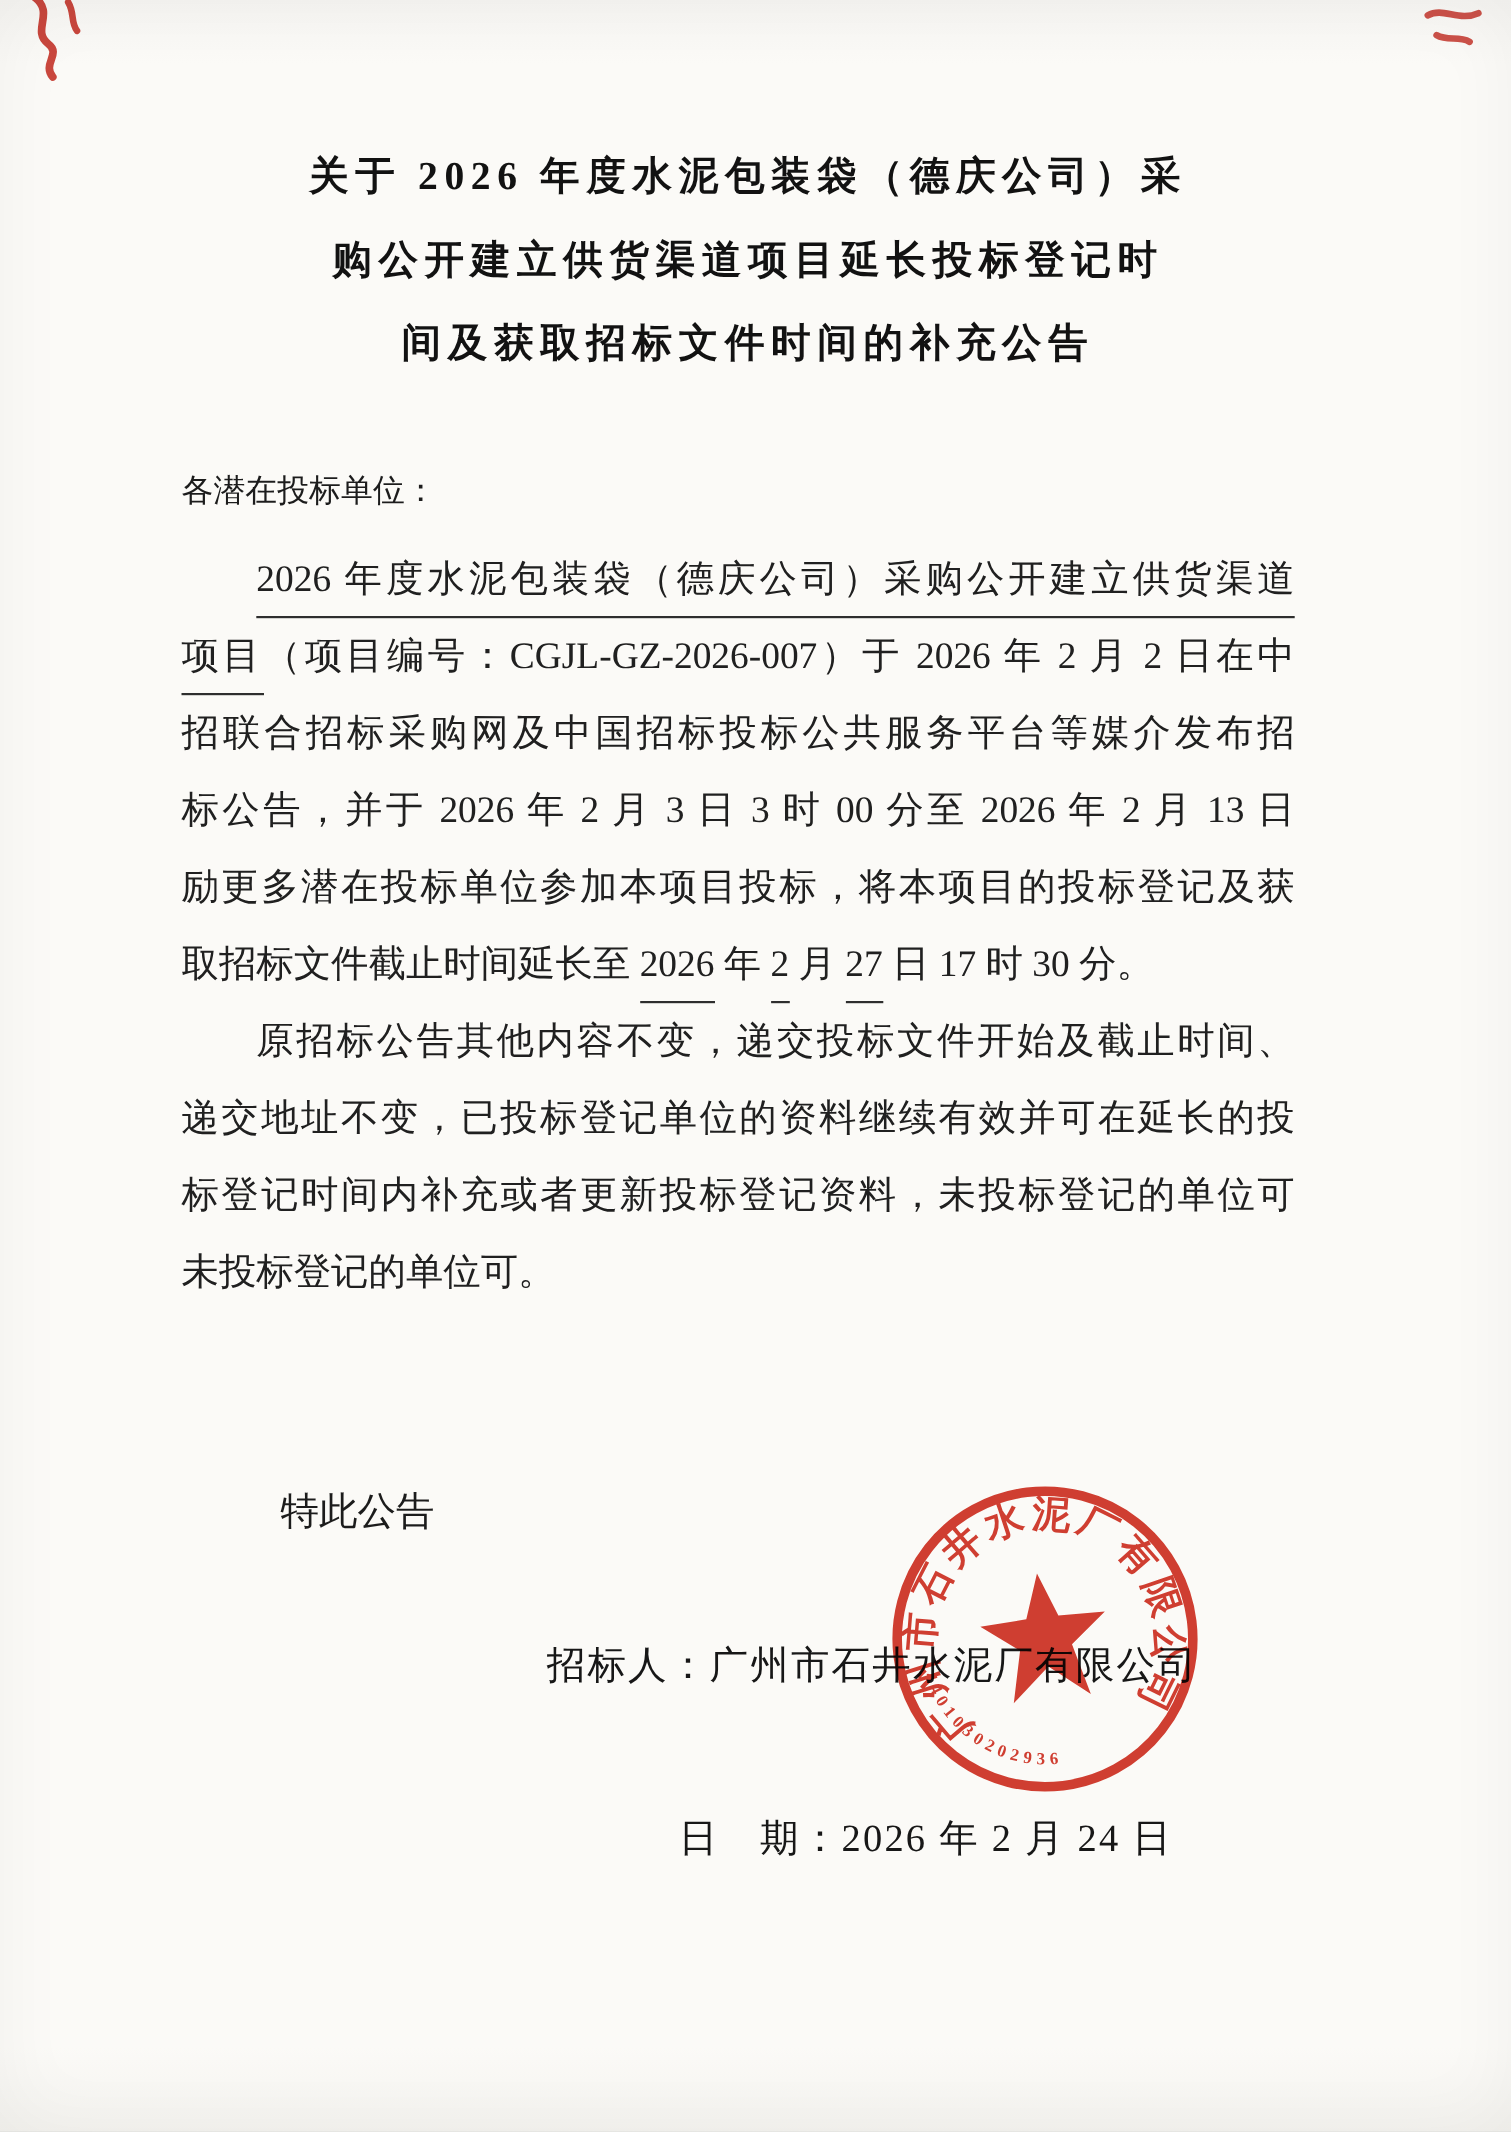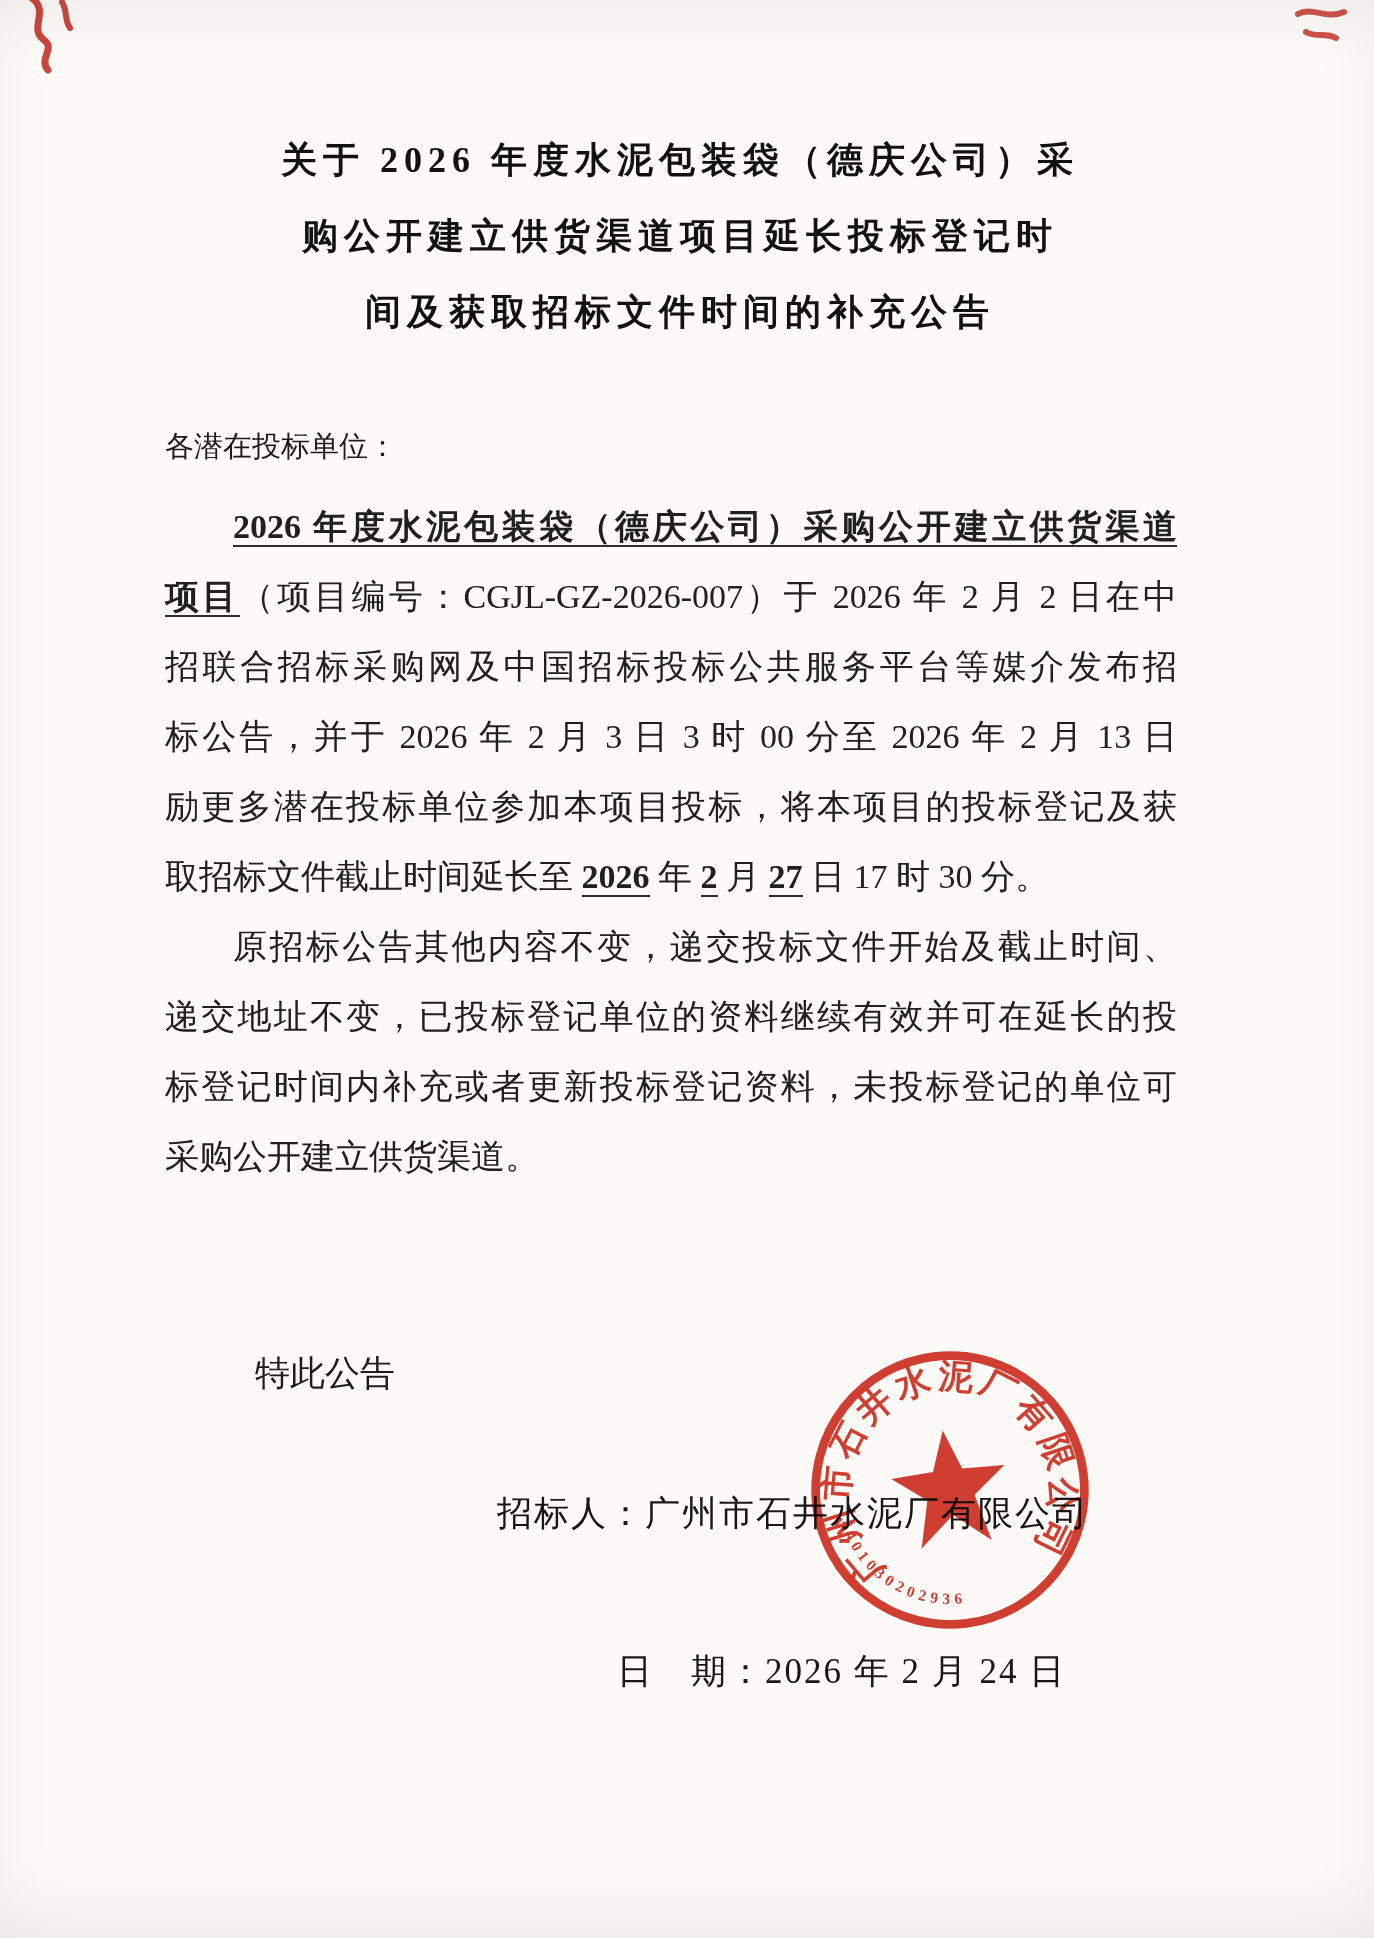--- a/index.html
+++ b/index.html
@@ -22,21 +22,21 @@
     position:absolute;left:165px;top:424px;
     font-size:29px;line-height:44px;color:#1c1c1c;
   }
   .body-lines{
     position:absolute;left:165px;top:492px;width:1012px;
     font-size:34px;line-height:70px;color:#202020;
   }
   .bline{height:70px;white-space:nowrap;}
   .bline.fill{white-space:normal;text-align:justify;text-align-last:justify;-moz-text-align-last:justify;}
   .bline.ind{text-indent:68px;}
-  .u{border-bottom:2px solid #2e2e2e;padding-bottom:0;font-weight:bold;}
+  .u{border-bottom:2px solid #2e2e2e;padding-bottom:15px;}
   .closing{
     position:absolute;left:255px;top:1348px;
     font-size:35px;line-height:52px;color:#1c1c1c;
   }
   .sig-bidder{
     position:absolute;left:497px;top:1490px;
     font-size:35px;line-height:48px;color:#171717;letter-spacing:2px;
   }
   .sig-date{
     position:absolute;left:617px;top:1648px;
@@ -76,21 +76,21 @@
   <div class="body-lines">
       <div class="bline fill ind"><span class="u">2026 年度水泥包装袋（德庆公司）采购公开建立供货渠道</span></div>
       <div class="bline fill"><span class="u">项目</span><span>（项目编号：CGJL-GZ-2026-007）于 2026 年 2 月 2 日在中</span></div>
       <div class="bline fill"><span>招联合招标采购网及中国招标投标公共服务平台等媒介发布招</span></div>
       <div class="bline fill"><span>标公告，并于 2026 年 2 月 3 日 3 时 00 分至 2026 年 2 月 13 日</span></div>
       <div class="bline fill"><span>励更多潜在投标单位参加本项目投标，将本项目的投标登记及获</span></div>
       <div class="bline"><span>取招标文件截止时间延长至 </span><span class="u">2026</span><span> 年 </span><span class="u">2</span><span> 月 </span><span class="u">27</span><span> 日 17 时 30 分。</span></div>
       <div class="bline fill ind"><span>原招标公告其他内容不变，递交投标文件开始及截止时间、</span></div>
       <div class="bline fill"><span>递交地址不变，已投标登记单位的资料继续有效并可在延长的投</span></div>
       <div class="bline fill"><span>标登记时间内补充或者更新投标登记资料，未投标登记的单位可</span></div>
-      <div class="bline"><span>采购公开建立供货渠道。</span></div>
+      <div class="bline"><span>未投标登记的单位可。</span></div>
     </div>
 
   <div class="closing">特此公告</div>
 
   <div class="sig-bidder">招标人：广州市石井水泥厂有限公司</div>
   <div class="sig-date">日　期：2026 年 2 月 24 日</div>
 
   <svg class="stamp" viewBox="0 0 300 300">
     <defs>
       <path id="seal-text-arc" d="M 75.8 224.2 A 105 105 0 1 1 224.2 224.2" fill="none"></path>

